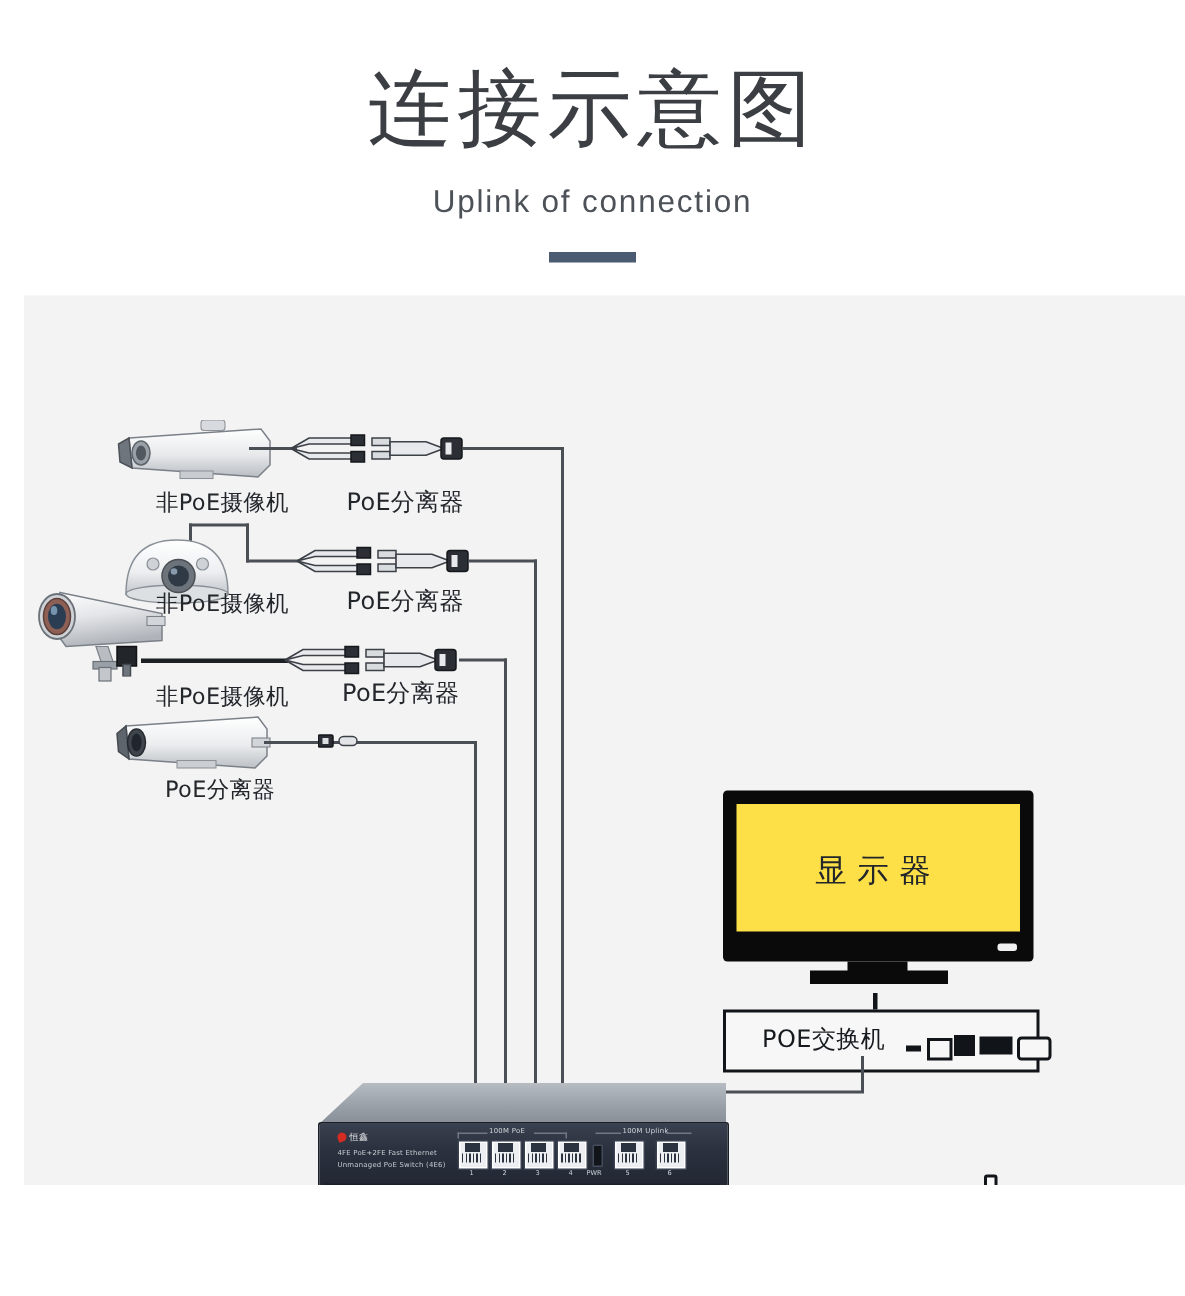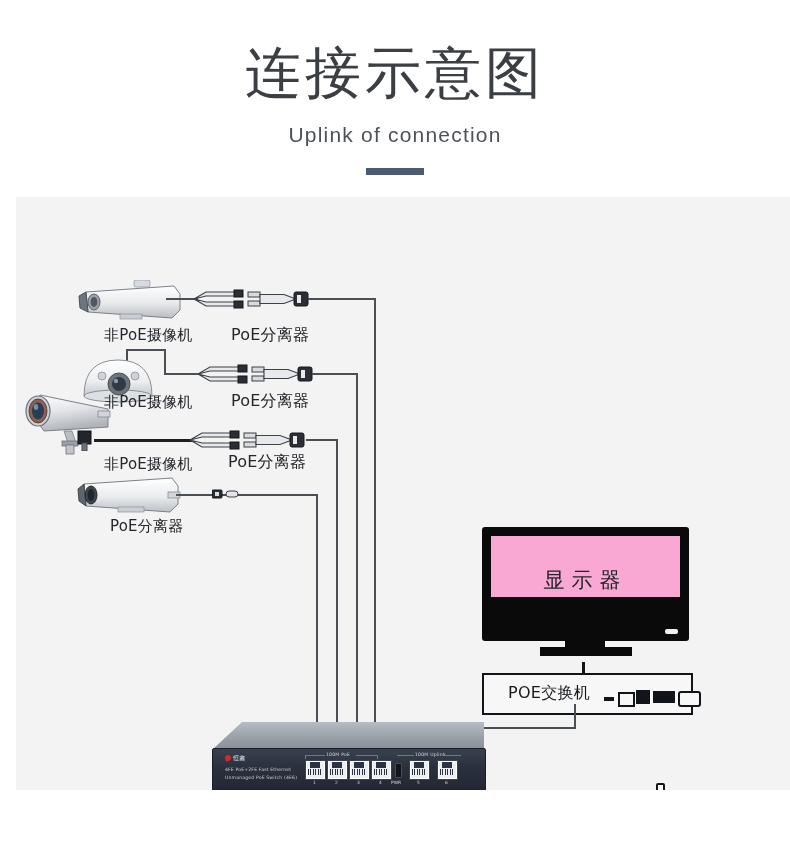--- a/index.html
+++ b/index.html
@@ -139,22 +139,22 @@
     border:1px solid #454d5c;border-radius:1px;
   }
 
   
   .monitor{position:absolute;left:466px;top:330px;width:207px;height:135px;}
   .mon-bezel{
     position:absolute;left:0;top:0;width:207px;height:114px;
     background:#0a0a0a;border-radius:3px;
   }
   .mon-screen{
-    position:absolute;left:9px;top:9px;width:189px;height:61px;
-    background:#f9a8d4;
+    position:absolute;left:9px;top:9px;width:189px;height:85px;
+    background:#fde047;
   }
   .mon-text{
     position:absolute;left:0;top:30px;width:189px;text-align:center;
     font-size:21px;letter-spacing:7px;color:#22252a;
     font-family:"DejaVu Sans","Liberation Sans",sans-serif;
   }
   .mon-led{
     position:absolute;right:11px;bottom:7px;width:13px;height:5px;
     background:#f0f0f0;border-radius:2px;
   }

